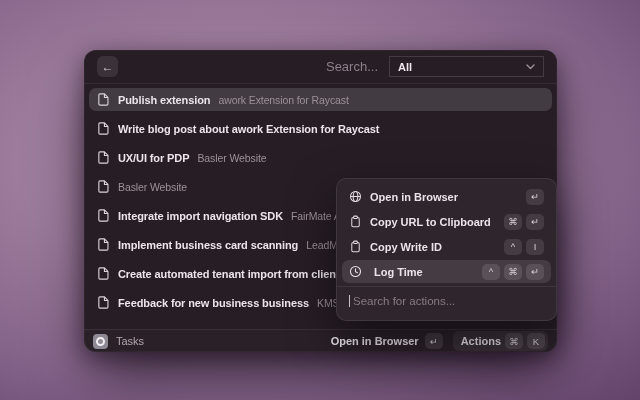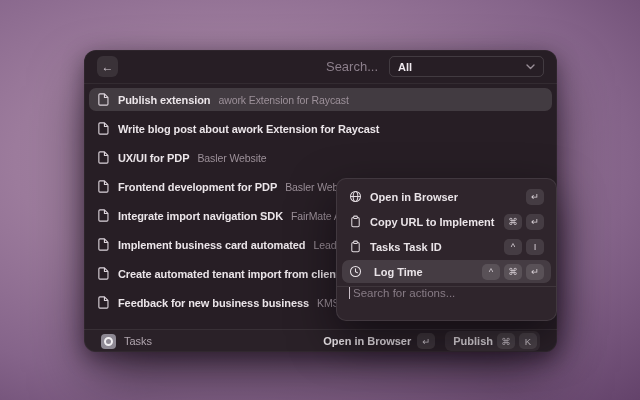--- a/index.html
+++ b/index.html
@@ -19,21 +19,21 @@
   }
   
   .header{position:absolute;top:0;left:0;right:0;height:34px;box-sizing:border-box;
     display:flex;align-items:center;gap:11px;padding:0 13px;
     border-bottom:1px solid rgba(255,255,255,.06);}
   .back-btn{width:21px;height:21px;border-radius:6px;flex:0 0 auto;
     background:rgba(255,255,255,.09);color:#d8ced6;font-size:12px;
     display:flex;align-items:center;justify-content:center;}
   .search-ph{flex:1;font-size:13px;color:#8c7f8b;text-align:right;}
   .dropdown{width:155px;height:21px;box-sizing:border-box;flex:0 0 auto;
-    border:1px solid rgba(255,255,255,.13);border-radius:5px;
+    border:1px solid rgba(255,255,255,.13);border-radius:0;
     display:flex;align-items:center;padding:0 8px;}
   .dropdown-label{font-size:11px;font-weight:700;color:#efe9ee;}
   .dropdown .chev{margin-left:auto;display:flex;}
   
   .list{position:absolute;top:34px;left:5px;right:5px;}
   .row{height:23px;margin-top:6px;display:flex;align-items:center;gap:8px;
     padding:0 8px;border-radius:7px;overflow:hidden;}
   .row:first-child{margin-top:4px;}
   .row.selected{background:rgba(255,255,255,.13);}
   .row .ic{display:flex;flex:0 0 auto;}
@@ -46,27 +46,27 @@
   .menu-row{height:23px;margin-bottom:2px;display:flex;align-items:center;gap:8px;
     padding:0 7px;border-radius:7px;}
   .menu-row.selected{background:rgba(255,255,255,.11);gap:12px;}
   .menu-row .ic{display:flex;flex:0 0 auto;}
   .menu-label{font-size:11px;font-weight:600;color:#eae4e8;flex:1;white-space:nowrap;}
   .keys{display:flex;gap:4px;}
   .key{min-width:18px;height:16px;padding:0 3px;box-sizing:border-box;border-radius:5px;
     background:rgba(255,255,255,.11);color:#d5cdd3;font-size:9.5px;
     display:flex;align-items:center;justify-content:center;}
   .menu-divider{height:1px;background:rgba(255,255,255,.08);margin:3px -5px 0;}
-  .menu-search{height:27px;display:flex;padding:0 7px;}
+  .menu-search{height:27px;display:flex;align-items:center;padding:0 7px;}
   .caret{width:1px;height:12px;background:#c9bfc7;margin-right:3px;}
   .menu-search-ph{font-size:11.5px;color:#877b85;}
   
   .footer{position:absolute;left:0;right:0;bottom:0;height:23px;box-sizing:border-box;
     border-top:1px solid rgba(255,255,255,.07);display:flex;align-items:center;
-    padding:0 17px;gap:8px;background:rgba(255,255,255,.015);
+    padding:0 9px;gap:8px;background:rgba(255,255,255,.015);
     border-radius:0 0 12px 12px;}
   .app-badge{width:15px;height:15px;border-radius:4px;background:#8e8994;
     display:flex;align-items:center;justify-content:center;flex:0 0 auto;}
   .app-badge-ring{width:9px;height:9px;border:2px solid #f2f0f3;border-radius:50%;box-sizing:border-box;}
   .footer-label{font-size:11px;color:#b0a5ae;}
   .footer-right{margin-left:auto;display:flex;align-items:center;gap:6px;}
   .primary-btn{display:flex;align-items:center;gap:6px;}
   .primary-label{font-size:11px;font-weight:700;color:#ece6ea;}
   .actions-group{display:flex;align-items:center;gap:4px;margin-left:4px;
     background:rgba(255,255,255,.07);border-radius:6px;padding:2px 3px 2px 8px;}
@@ -124,41 +124,40 @@
       <span class="row-title">UX/UI for PDP</span>
       <span class="row-sub">Basler Website</span>
     </div>
     <div class="row">
       <span class="ic">
           <svg width="13" height="13" viewBox="0 0 14 14">
             <path d="M3.2 1h4.8L11.8 4.8v7c0 .7-.5 1.2-1.2 1.2H3.2c-.7 0-1.2-.5-1.2-1.2V2.2C2 1.5 2.5 1 3.2 1z" fill="none" stroke="#dcd4db" stroke-width="1.2" stroke-linejoin="round"></path>
             <path d="M8 1v3.8h3.8" fill="none" stroke="#dcd4db" stroke-width="1.2" stroke-linejoin="round"></path>
           </svg>
         </span>
-      <span class="row-title">Frontend development for PDP</span>
       <span class="row-sub">Basler Website</span>
     </div>
     <div class="row">
       <span class="ic">
           <svg width="13" height="13" viewBox="0 0 14 14">
             <path d="M3.2 1h4.8L11.8 4.8v7c0 .7-.5 1.2-1.2 1.2H3.2c-.7 0-1.2-.5-1.2-1.2V2.2C2 1.5 2.5 1 3.2 1z" fill="none" stroke="#dcd4db" stroke-width="1.2" stroke-linejoin="round"></path>
             <path d="M8 1v3.8h3.8" fill="none" stroke="#dcd4db" stroke-width="1.2" stroke-linejoin="round"></path>
           </svg>
         </span>
       <span class="row-title">Integrate import navigation SDK</span>
       <span class="row-sub">FairMate App</span>
     </div>
     <div class="row">
       <span class="ic">
           <svg width="13" height="13" viewBox="0 0 14 14">
             <path d="M3.2 1h4.8L11.8 4.8v7c0 .7-.5 1.2-1.2 1.2H3.2c-.7 0-1.2-.5-1.2-1.2V2.2C2 1.5 2.5 1 3.2 1z" fill="none" stroke="#dcd4db" stroke-width="1.2" stroke-linejoin="round"></path>
             <path d="M8 1v3.8h3.8" fill="none" stroke="#dcd4db" stroke-width="1.2" stroke-linejoin="round"></path>
           </svg>
         </span>
-      <span class="row-title">Implement business card automated</span>
+      <span class="row-title">Implement business card scanning</span>
       <span class="row-sub">LeadMate App</span>
     </div>
     <div class="row">
       <span class="ic">
           <svg width="13" height="13" viewBox="0 0 14 14">
             <path d="M3.2 1h4.8L11.8 4.8v7c0 .7-.5 1.2-1.2 1.2H3.2c-.7 0-1.2-.5-1.2-1.2V2.2C2 1.5 2.5 1 3.2 1z" fill="none" stroke="#dcd4db" stroke-width="1.2" stroke-linejoin="round"></path>
             <path d="M8 1v3.8h3.8" fill="none" stroke="#dcd4db" stroke-width="1.2" stroke-linejoin="round"></path>
           </svg>
         </span>
       <span class="row-title">Create automated tenant import from client source</span>
@@ -180,21 +179,21 @@
     <span class="app-badge">
         <span class="app-badge-ring"></span>
       </span>
     <span class="footer-label">Tasks</span>
     <div class="footer-right">
       <div class="primary-btn">
         <span class="primary-label">Open in Browser</span>
         <span class="key">↵</span>
       </div>
       <div class="actions-group">
-        <span class="actions-label">Publish</span>
+        <span class="actions-label">Actions</span>
         <span class="key">⌘</span>
         <span class="key">K</span>
       </div>
     </div>
   </div>
 
 </div>
 
 <div class="menu">
   <div class="menu-row">
@@ -210,34 +209,34 @@
         <span class="key">↵</span>
       </span>
   </div>
   <div class="menu-row">
     <span class="ic">
         <svg width="13" height="13" viewBox="0 0 14 14">
           <rect x="3" y="2.6" width="8" height="10" rx="1.4" fill="none" stroke="#e2dbe0" stroke-width="1.1"></rect>
           <rect x="5" y="1.2" width="4" height="2.6" rx="0.9" fill="#2f252c" stroke="#e2dbe0" stroke-width="1.1"></rect>
         </svg>
       </span>
-    <span class="menu-label">Copy URL to Implement</span>
+    <span class="menu-label">Copy URL to Clipboard</span>
     <span class="keys">
       <span class="key">⌘</span>
       <span class="key">↵</span>
     </span>
   </div>
   <div class="menu-row">
     <span class="ic">
         <svg width="13" height="13" viewBox="0 0 14 14">
           <rect x="3" y="2.6" width="8" height="10" rx="1.4" fill="none" stroke="#e2dbe0" stroke-width="1.1"></rect>
           <rect x="5" y="1.2" width="4" height="2.6" rx="0.9" fill="#2f252c" stroke="#e2dbe0" stroke-width="1.1"></rect>
         </svg>
       </span>
-    <span class="menu-label">Tasks Task ID</span>
+    <span class="menu-label">Copy Write ID</span>
     <span class="keys">
       <span class="key">^</span>
       <span class="key">I</span>
     </span>
   </div>
   <div class="menu-row selected">
     <span class="ic">
         <svg width="13" height="13" viewBox="0 0 14 14">
           <circle cx="7" cy="7" r="5.4" fill="none" stroke="#e9e3e7" stroke-width="1.1"></circle>
           <path d="M7 4v3.2l2.1 1.2" fill="none" stroke="#e9e3e7" stroke-width="1.1" stroke-linecap="round"></path>

